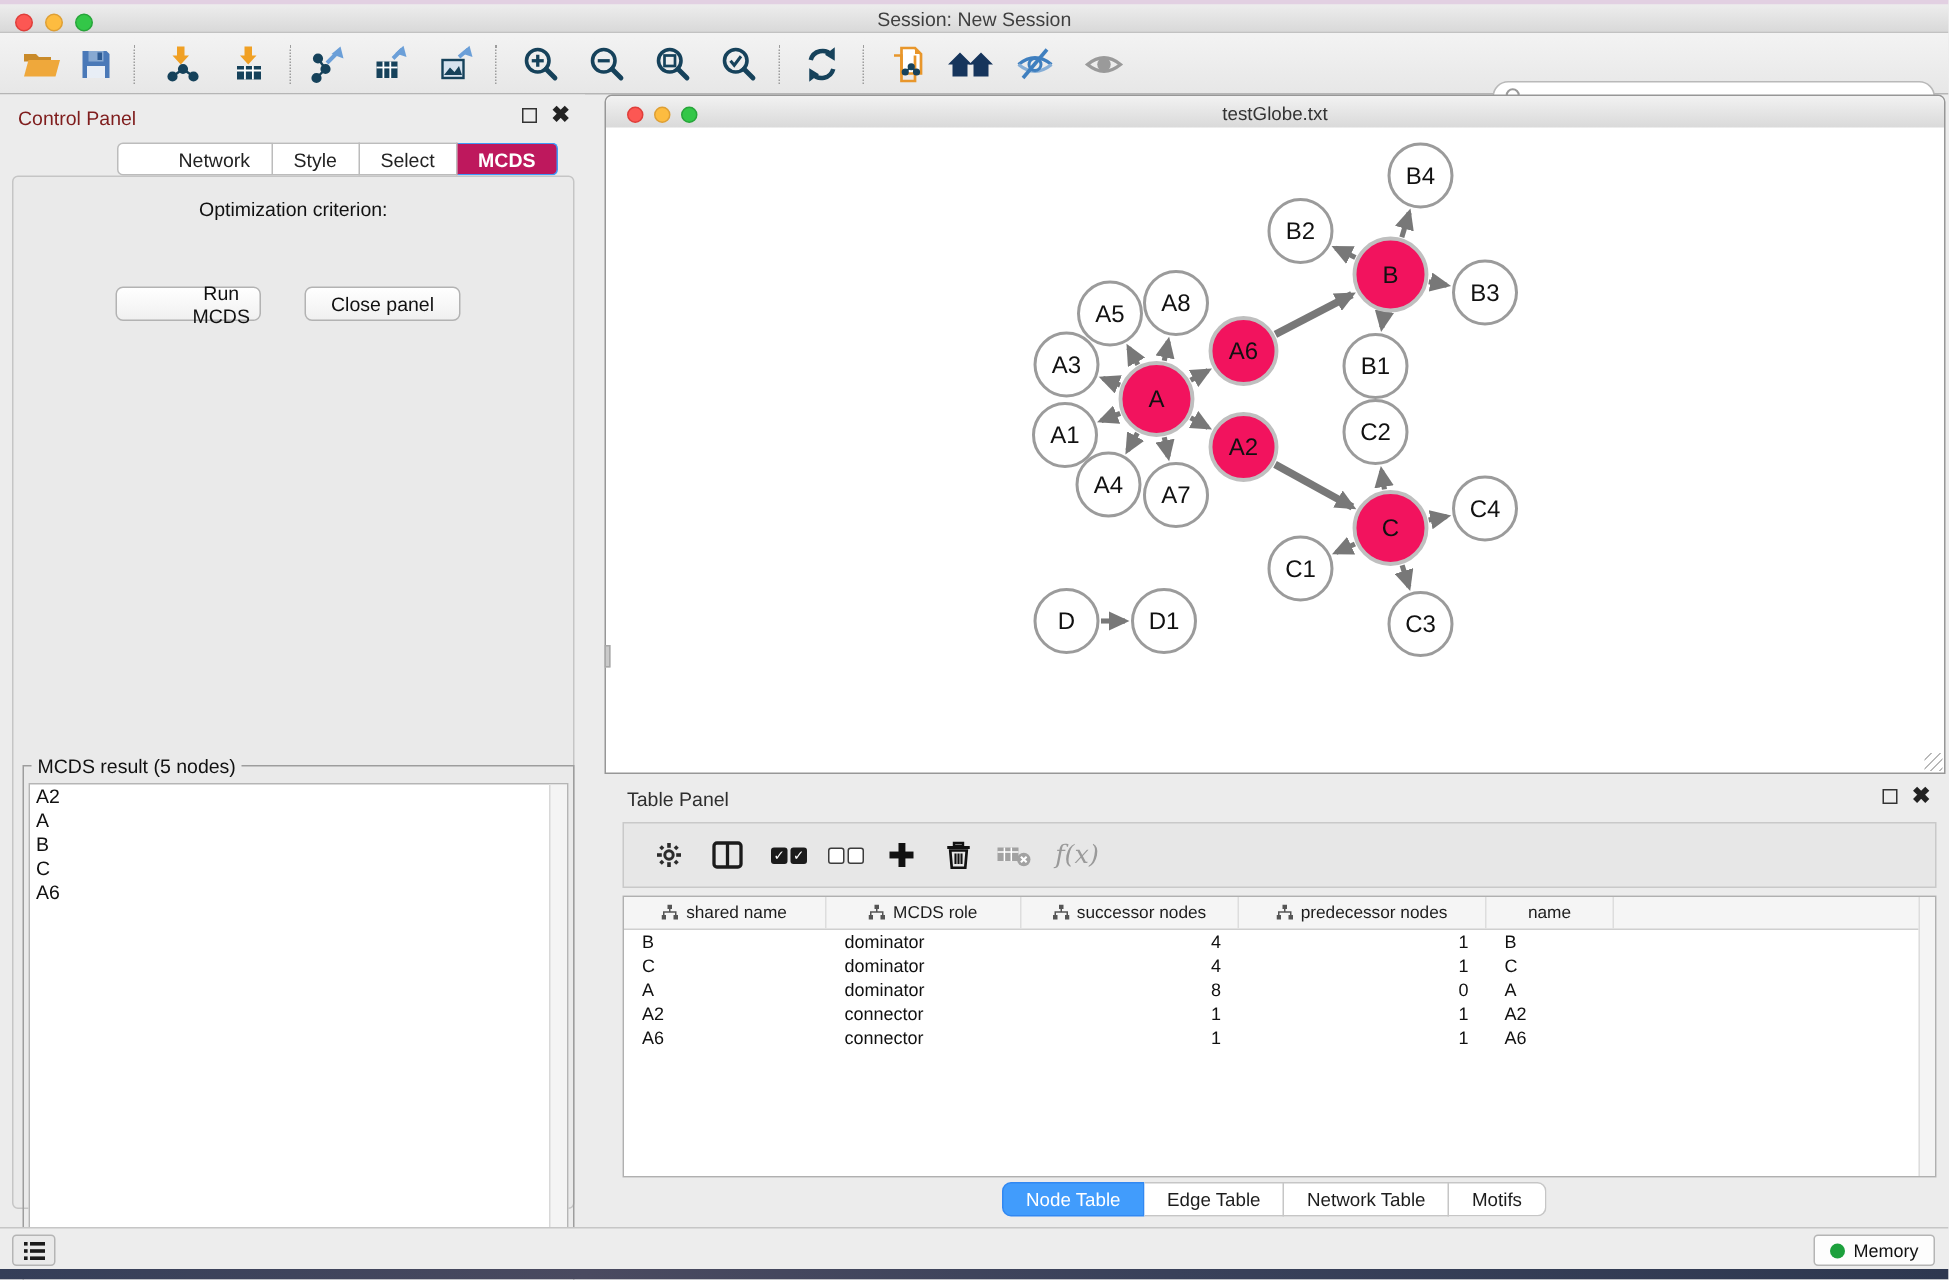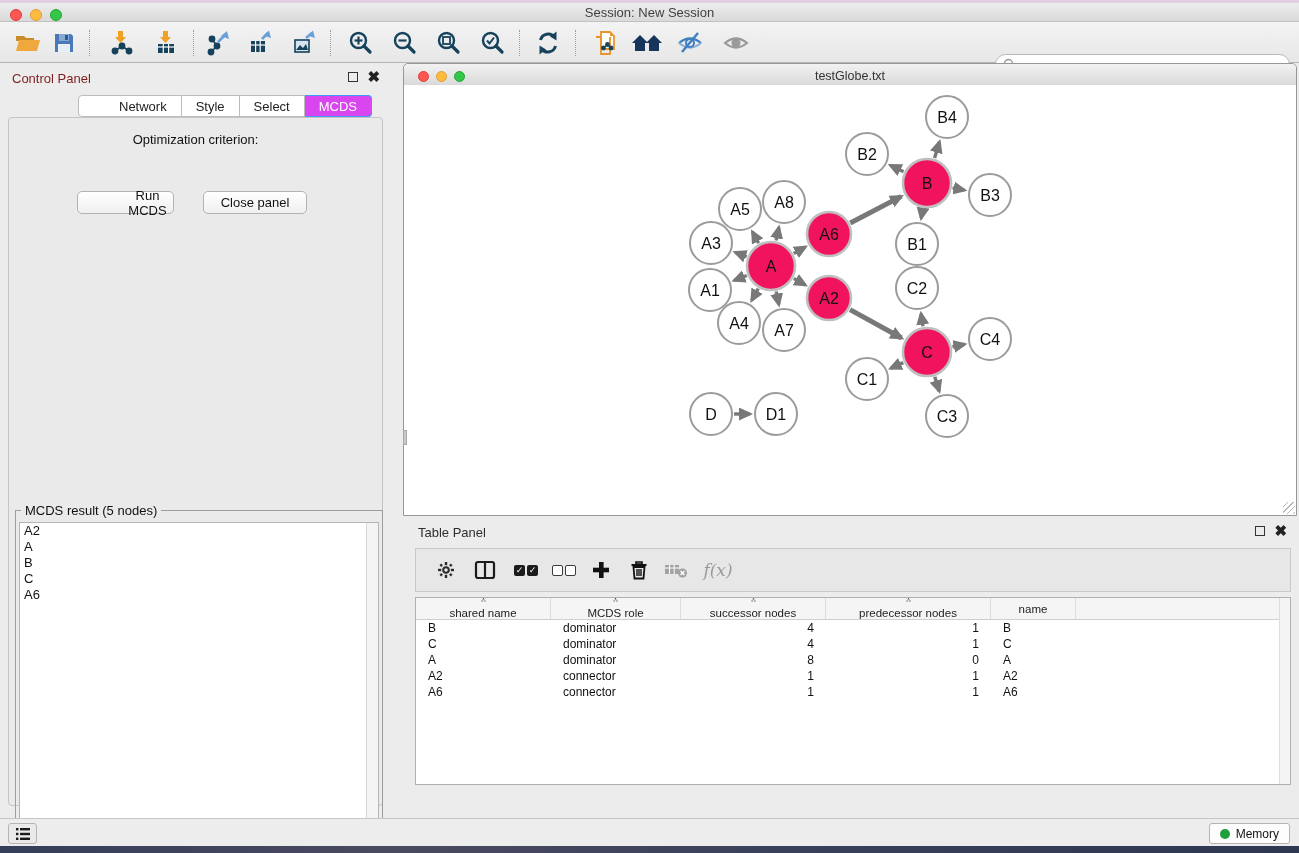--- a/index.html
+++ b/index.html
@@ -36,21 +36,21 @@
   .win-btns { position:absolute; display:flex; align-items:center; gap:9px; }
   #cp-btns { right:10px; top:9px; }
   .float-box { width:10px; height:10px; border:1.5px solid #333; background:transparent; }
   .close-x { font-size:15px; font-weight:bold; color:#222; line-height:10px; }
 
   #cp-tabs { position:absolute; left:78px; top:32px; display:flex; }
   .cp-tab { height:22px; padding:0 14px; background:#fff; border:1px solid #bcbcbc;
     border-left:none; font-size:13px; color:#222; display:flex; align-items:center; }
   .cp-tab:first-child { border-left:1px solid #bcbcbc; border-radius:4px 0 0 4px;padding-left:40px; }
   .cp-tab:last-child { border-radius:0 4px 4px 0; }
-  .cp-tab.selected { background:#d946ef; border-color:#3e9af9; color:#fff; }
+  .cp-tab.selected { background:#be185d; border-color:#3e9af9; color:#fff;font-weight:bold; }
 
   #cp-content { position:absolute; left:8px; top:54px; width:375px; height:689px;
     border:1px solid #c5c5c5; border-radius:4px; background:#eaeaea; }
   #opt-label { position:absolute; left:0; top:14px; width:100%; text-align:center;
     font-size:13px; color:#111; }
   #criterion-select { position:absolute; left:36px; top:37px; width:308px; height:24px;
     background:#fff; border:1px solid #ababab; border-radius:5px;
     display:flex; align-items:center; font-size:13px; color:#111; padding-left:9px; }
   #criterion-cap { position:absolute; right:0; top:-1px; width:22px; height:24px;
     background:linear-gradient(#6db3fb,#3188f2); border-radius:0 5px 5px 0;
@@ -99,21 +99,21 @@
   .tpt-icon { position:absolute; top:0; height:42px; display:flex; align-items:center; justify-content:center; }
   .mini-cb { display:inline-block; width:11px; height:11px; margin:0 1px; border-radius:2px; }
   .mini-cb.checked { background:#1b1b1b; color:#fff; font-size:9px; line-height:11px; text-align:center; }
   .mini-cb.empty { border:1.5px solid #3c3c3c; background:#fff; }
   .fx-label { font-family:"DejaVu Serif", serif; font-style:italic; font-size:17px; color:#9a9a9a; }
 
   #tp-table { position:absolute; left:24px; top:80px; width:876px; height:188px;
     background:#fff; border:1px solid #b0b0b0; }
   #tp-header { display:flex; height:22px; background:#f5f5f5; border-bottom:1px solid #cfcfcf; }
   .th-cell { display:flex; align-items:center; justify-content:center; gap:5px;
-    font-size:11.5px; color:#1d1d1d; border-right:1px solid #ddd; height:100%;flex-direction:column; }
+    font-size:11.5px; color:#1d1d1d; border-right:1px solid #ddd; height:100%; }
   .tr-row { display:flex; height:16px; align-items:center; }
   .td-cell { font-size:12px; color:#111; overflow:hidden; white-space:nowrap; }
   .td-left { text-align:left; padding-left:12px; }
   .td-right { text-align:right; padding-right:12px; }
   #tp-vscroll { position:absolute; right:0; top:0; width:11px; height:100%;
     background:#f4f4f4; border-left:1px solid #ddd; }
 
   #tp-tabs { position:absolute; left:277px; top:271px; display:flex; }
   .tp-tab { height:23px; padding:0 15px; background:#fff; border:1px solid #c6c6c6;
     border-left:none; font-size:12.5px; color:#1d1d1d; display:flex; align-items:center; }
@@ -578,20 +578,26 @@
           <div class="td-cell td-left" style="width: 135px;">A6</div>
           <div class="td-cell td-left" style="width: 130px;">connector</div>
           <div class="td-cell td-right" style="width: 145px;">1</div>
           <div class="td-cell td-right" style="width: 165px;">1</div>
           <div class="td-cell td-left" style="width: 85px;">A6</div>
         </div>
       </div>
     <div id="tp-vscroll"></div>
   </div>
 
+  <div id="tp-tabs">
+      <div class="tp-tab selected">Node Table</div>
+      <div class="tp-tab">Edge Table</div>
+      <div class="tp-tab">Network Table</div>
+      <div class="tp-tab">Motifs</div>
+    </div>
 </div>
 
 <div id="status-bar" class="abs">
   <div id="list-btn">
     <svg width="14" height="12" viewBox="0 0 14 12">
         <g fill="#1b1b1b">
           <rect x="0" y="0" width="2.4" height="2.4"></rect>
           <rect x="4" y="0" width="10" height="2.4"></rect>
           <rect x="0" y="4.8" width="2.4" height="2.4"></rect>
           <rect x="4" y="4.8" width="10" height="2.4"></rect>

